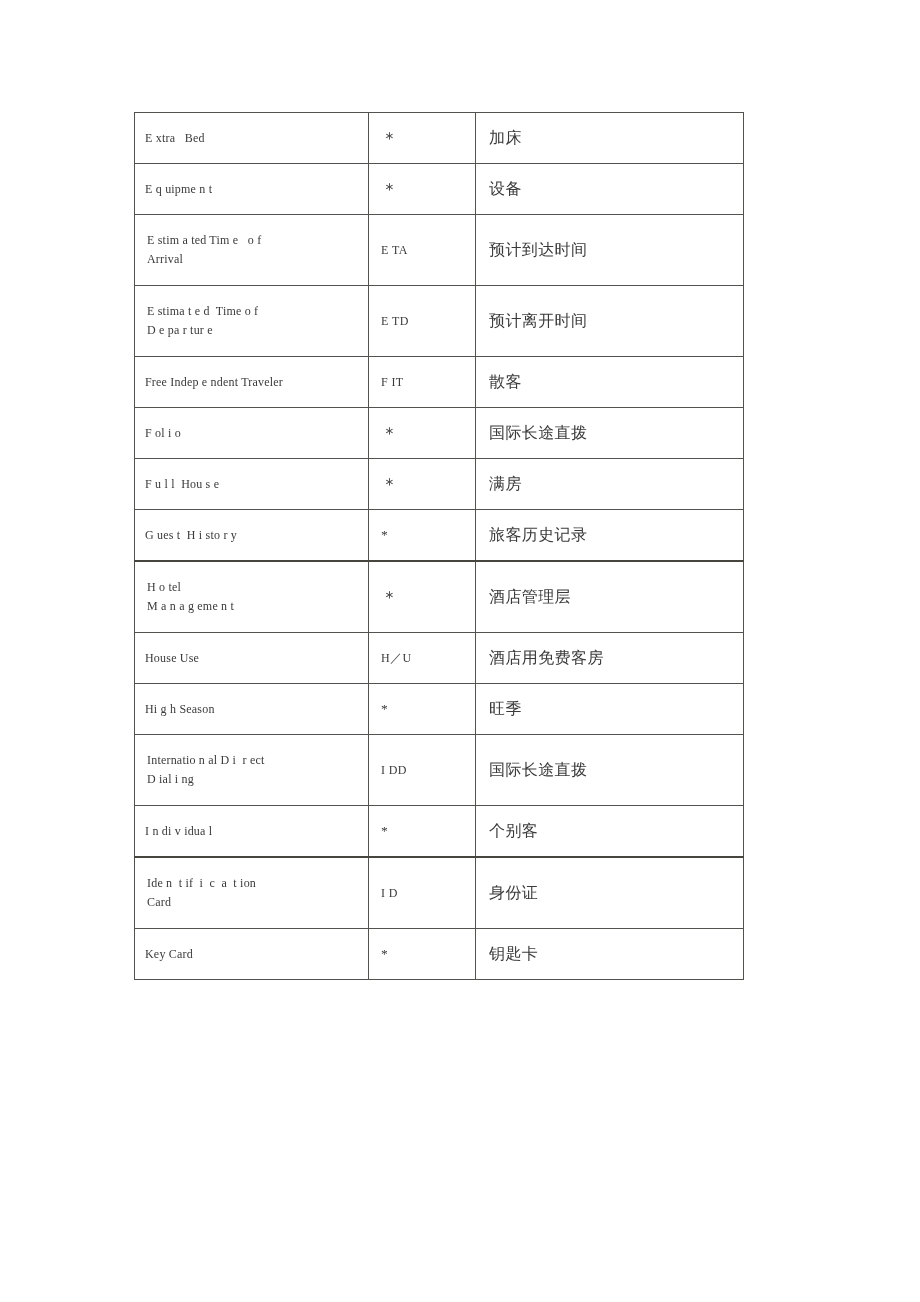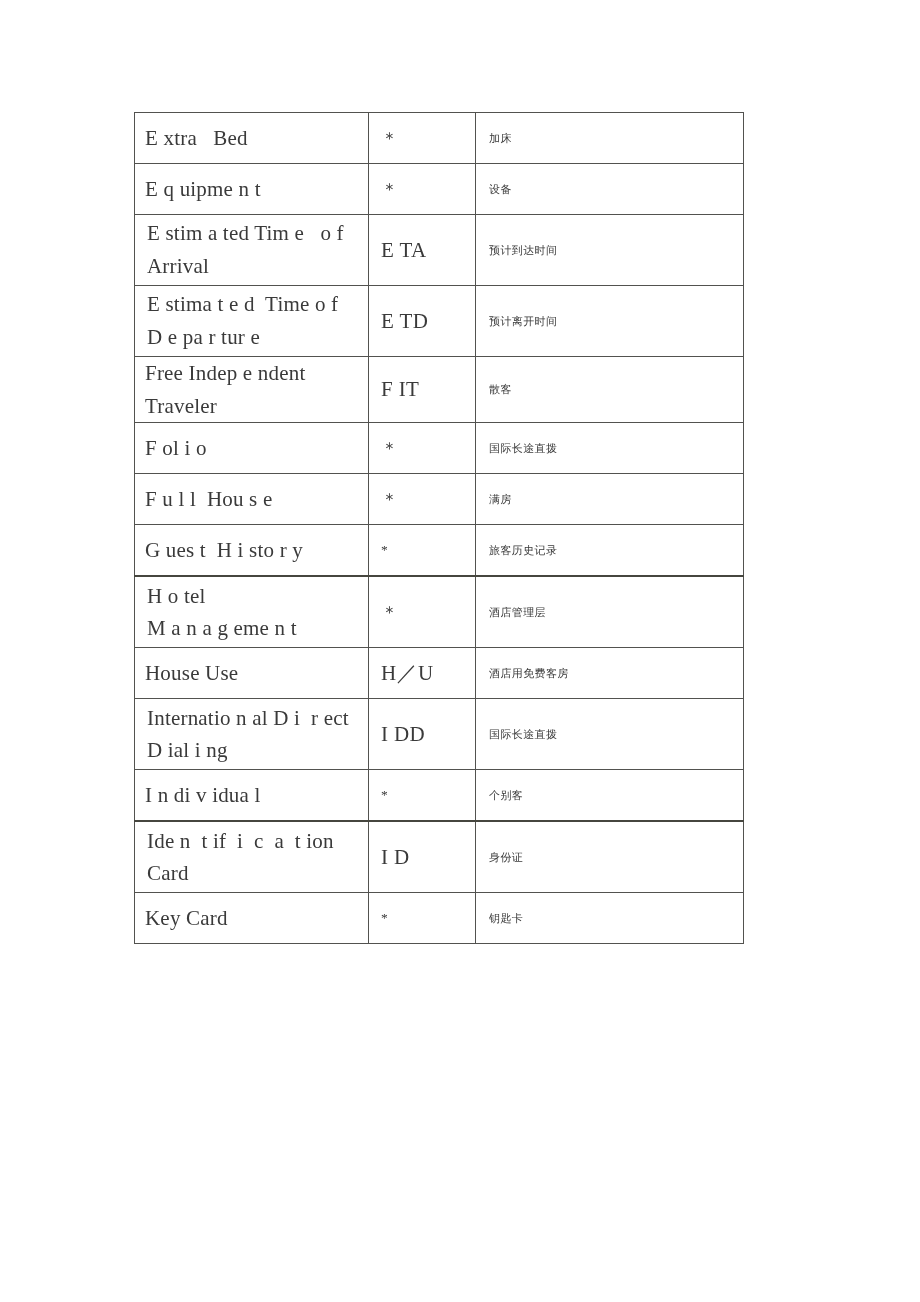--- a/index.html
+++ b/index.html
@@ -41,32 +41,32 @@
     color: #3a3a3a;
     background: #ffffff;
   }
 
   
   col.c-term { width: 234px; }
   col.c-abbr { width: 107px; }
   col.c-cn   { width: 268px; }
 
   .cell-term {
-    font-size: 21px;
+    font-size: 12px;
     line-height: 1.55;
     letter-spacing: 0.2px;
     margin-top: 16px;
   }
   .cell-abbr {
-    font-size: 21px;
+    font-size: 12px;
     letter-spacing: 0.4px;
     padding-left: 12px !important;
   }
   .cell-cn {
-    font-size: 11px;
+    font-size: 16px;
     padding-left: 13px !important;
     letter-spacing: 0.4px;
     font-family: Liberation Serif, serif;
   }
 
   
   .cell-abbr.star { font-size: 17px; }
   .cell-abbr.star-small { font-size: 13.5px; }
 
   
@@ -139,20 +139,25 @@
           <td class="cell-term"><span>H o tel
 M a n a g eme n t</span></td>
           <td class="cell-abbr star"><span>＊</span></td>
           <td class="cell-cn"><span>酒店管理层</span></td>
         </tr>
         <tr class="h1">
           <td class="cell-term"><span>House Use</span></td>
           <td class="cell-abbr"><span>H／U</span></td>
           <td class="cell-cn"><span>酒店用免费客房</span></td>
         </tr>
+        <tr class="h1">
+          <td class="cell-term"><span>Hi g h Season</span></td>
+          <td class="cell-abbr star-small"><span>*</span></td>
+          <td class="cell-cn"><span>旺季</span></td>
+        </tr>
         <tr class="h2">
           <td class="cell-term"><span>Internatio n al D i  r ect
 D ial i ng</span></td>
           <td class="cell-abbr"><span>I DD</span></td>
           <td class="cell-cn"><span>国际长途直拨</span></td>
         </tr>
         <tr class="h1">
           <td class="cell-term"><span>I n di v idua l</span></td>
           <td class="cell-abbr star-small"><span>*</span></td>
           <td class="cell-cn"><span>个别客</span></td>

